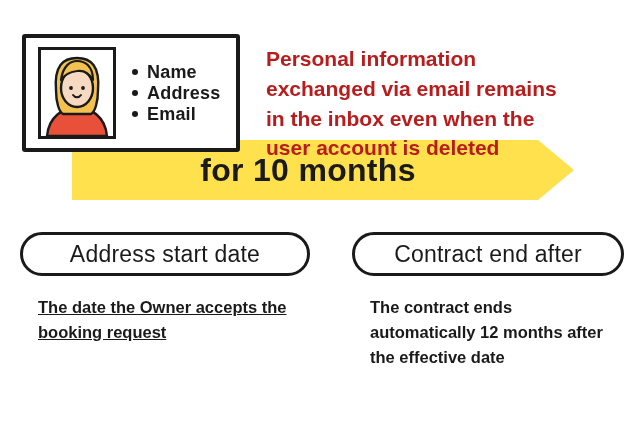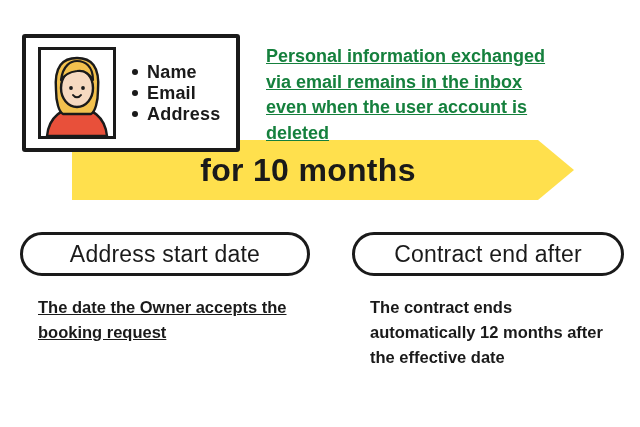--- a/index.html
+++ b/index.html
@@ -69,26 +69,25 @@
     margin-right: 9px;
     flex: none;
   }
 
   
   .note {
     position: absolute;
     left: 266px;
     top: 44px;
     width: 300px;
-    font-size: 18px;
+    font-size: 21px;
     line-height: 1.42;
-    color: #15803d;
+    color: #b91c1c;
     font-weight: 600;
     z-index: 3;
-    text-decoration: underline;
   }
 
   
   .banner-wrap {
     position: absolute;
     left: 72px;
     top: 140px;
     width: 512px;
     height: 60px;
     z-index: 2;
@@ -165,25 +164,25 @@
         <path d="M32 45 C34 48 38 48 40 45" fill="none" stroke="#1a1a1a" stroke-width="2" stroke-linecap="round"></path>
       </svg>
     </div>
     <div class="id-fields">
       <div class="id-field">
         <span class="bullet"></span>
         <span>Name</span>
       </div>
       <div class="id-field">
         <span class="bullet"></span>
-        <span>Email</span>
+        <span>Address</span>
       </div>
       <div class="id-field">
         <span class="bullet"></span>
-        <span>Address</span>
+        <span>Email</span>
       </div>
     </div>
   </div>
 
   <div class="note">Personal information exchanged via email remains in the inbox even when the user account is deleted</div>
 
   <div class="banner-wrap">
     <svg width="512" height="60" viewBox="0 0 512 60" xmlns="http://www.w3.org/2000/svg">
       <path d="M0 0 H466 L502 30 L466 60 H0 Z" fill="#ffe04d"></path>
     </svg>

